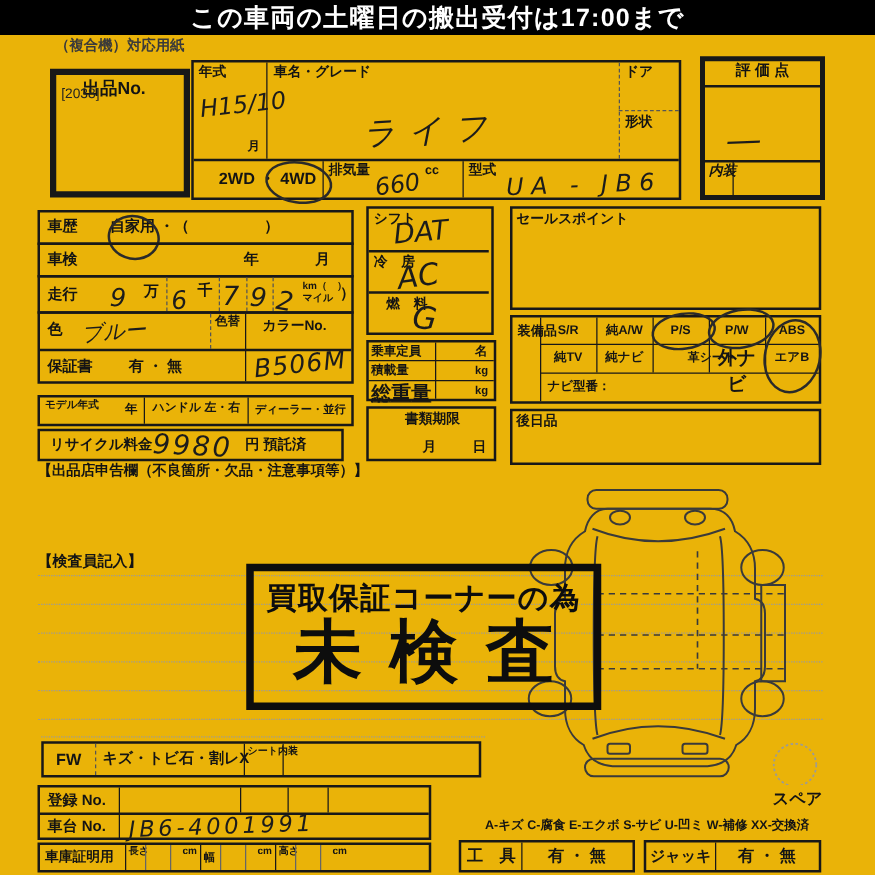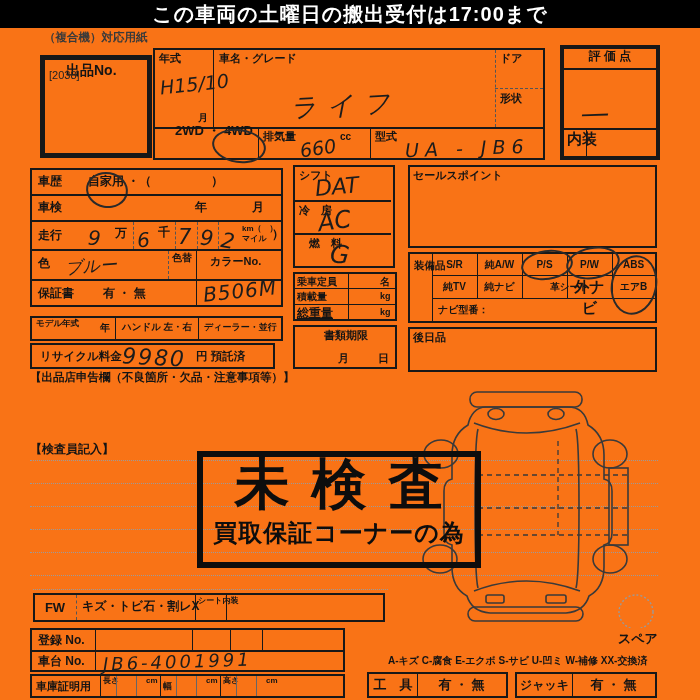--- a/index.html
+++ b/index.html
@@ -1,16 +1,16 @@
 <!DOCTYPE html>
 <html><head>
 <meta charset="utf-8">
 <style>
   html,body{margin:0;padding:0;background:#e8e8e8}
-  .sheet{position:relative;width:700px;height:700px;background:#f97316;
+  .sheet{position:relative;width:700px;height:700px;background:#eab308;
          font-family:"Liberation Sans","DejaVu Sans",sans-serif;color:#151515;overflow:hidden}
   .abs{position:absolute}
   .box{position:absolute;border:2px solid #181818;box-sizing:border-box;background:transparent}
   .lbl{position:absolute;font-weight:bold;color:#141414;white-space:pre;line-height:1.15}
   .hw{position:absolute;font-family:"DejaVu Sans",sans-serif;font-style:italic;color:#1c1c1c;
       white-space:pre;line-height:1;font-weight:normal}
   .circ{position:absolute;border:2px solid #2a2a2a;border-radius:50%;background:transparent}
   .vthin{position:absolute;width:0;border-left:1.5px solid #181818}
   .vdash{position:absolute;width:0;border-left:1px dashed #555}
   .hline{position:absolute;height:0;border-top:2px solid #181818}
@@ -43,37 +43,37 @@
   <div class="lbl" style="left:159px;top:52px;font-size:11px;">年式</div>
   <div class="hw" style="left:160px;top:75px;font-size:19px;transform:rotate(-6deg);">H15/10</div>
   <div class="lbl" style="left:198px;top:112px;font-size:10px;">月</div>
 
   <div class="lbl" style="left:219px;top:52px;font-size:11px;">車名・グレード</div>
   <div class="hw" style="left:290px;top:92px;font-size:26px;letter-spacing:10px;transform:rotate(-3deg);">ライフ</div>
 
   <div class="lbl" style="left:500px;top:52px;font-size:11px;">ドア</div>
   <div class="lbl" style="left:500px;top:92px;font-size:11px;">形状</div>
 
-  <div class="lbl" style="left:175px;top:124px;font-size:13px;">2WD ・ 4WD</div>
+  <div class="lbl" style="left:175px;top:136px;font-size:13px;">2WD ・ 4WD</div>
   <div class="circ" style="left:212px;top:129px;width:50px;height:30px;transform:rotate(8deg);"></div>
 
   <div class="lbl" style="left:263px;top:130px;font-size:11px;">排気量</div>
   <div class="lbl" style="left:340px;top:131px;font-size:10px;">cc</div>
   <div class="hw" style="left:300px;top:139px;font-size:19px;transform:rotate(-8deg);">660</div>
 
   <div class="lbl" style="left:375px;top:130px;font-size:11px;">型式</div>
   <div class="hw" style="left:405px;top:139px;font-size:19px;letter-spacing:6px;transform:rotate(-2deg);">UA - JB6</div>
 
   <div class="box" style="left:560px;top:45px;width:100px;height:115px;border-width:4px;"></div>
   <div class="lbl" style="left:564px;top:50px;width:92px;text-align:center;font-size:12px;">評 価 点</div>
   <div class="hline" style="left:564px;top:68px;width:92px;"></div>
   <div class="hw" style="left:582px;top:100px;font-size:26px;transform:rotate(-2deg);">―</div>
   <div class="hline" style="left:564px;top:128px;width:92px;"></div>
   <div class="vthin" style="left:586px;top:128px;height:28px;"></div>
-  <div class="lbl stack" style="left:567px;top:131px;width:14px;font-size:15px;">内装</div>
+  <div class="lbl stack" style="left:567px;top:131px;width:14px;font-size:11px;font-style:italic;">内装</div>
 
   <div class="box" style="left:30px;top:168px;width:253px;height:28px;"></div>
   <div class="lbl" style="left:38px;top:175px;font-size:12px;">車歴</div>
   <div class="lbl" style="left:88px;top:175px;font-size:12px;">自家用 ・（　　　　　）</div>
   <div class="circ" style="left:86px;top:172px;width:38px;height:32px;transform:rotate(10deg);"></div>
 
   <div class="box" style="left:30px;top:194px;width:253px;height:28px;"></div>
   <div class="lbl" style="left:38px;top:201px;font-size:12px;">車検</div>
   <div class="lbl" style="left:195px;top:201px;font-size:12px;">年</div>
   <div class="lbl" style="left:252px;top:201px;font-size:12px;">月</div>
@@ -133,21 +133,21 @@
   <div class="hw" style="left:330px;top:242px;font-size:25px;transform:rotate(6deg);">G</div>
 
   <div class="box" style="left:293px;top:272px;width:104px;height:49px;"></div>
   <div class="abs" style="left:295px;top:288px;width:100px;border-top:1px solid #181818;"></div>
   <div class="abs" style="left:295px;top:304px;width:100px;border-top:1px solid #181818;"></div>
   <div class="abs" style="left:348px;top:274px;height:45px;border-left:1px solid #181818;"></div>
   <div class="lbl" style="left:297px;top:276px;font-size:10px;">乗車定員</div>
   <div class="lbl" style="left:380px;top:276px;font-size:10px;">名</div>
   <div class="lbl" style="left:297px;top:291px;font-size:10px;">積載量</div>
   <div class="lbl" style="left:380px;top:291px;font-size:9px;">kg</div>
-  <div class="lbl" style="left:297px;top:307px;font-size:12px;text-decoration:underline;">総重量</div>
+  <div class="lbl" style="left:297px;top:307px;font-size:16px;text-decoration:underline;">総重量</div>
   <div class="lbl" style="left:380px;top:307px;font-size:9px;">kg</div>
 
   <div class="box" style="left:293px;top:325px;width:104px;height:44px;"></div>
   <div class="lbl" style="left:298px;top:329px;font-size:11px;margin-left:26px;">書類期限</div>
   <div class="lbl" style="left:338px;top:352px;font-size:11px;">月</div>
   <div class="lbl" style="left:378px;top:352px;font-size:11px;">日</div>
 
   <div class="box" style="left:408px;top:165px;width:249px;height:83px;"></div>
   <div class="lbl" style="left:413px;top:169px;font-size:11px;">セールスポイント</div>
 
@@ -214,22 +214,22 @@
       </g>
       <rect x="78" y="212" width="18" height="8" rx="2"></rect>
       <rect x="138" y="212" width="20" height="8" rx="2"></rect>
       <rect x="60" y="224" width="115" height="14" rx="7"></rect>
     </g>
     <circle cx="228" cy="229" r="17" fill="none" stroke="#9a9a9a" stroke-width="1.4" stroke-dasharray="2,2"></circle>
   </svg>
   <div class="lbl" style="left:618px;top:632px;font-size:13px;">スペア</div>
 
   <div class="abs" style="left:197px;top:451px;width:284px;height:117px;border:6px solid #0d0d0d;box-sizing:border-box;z-index:5;text-align:center;">
+    <div style="margin-top:5px;font-size:24px;font-weight:bold;letter-spacing:1px;color:#0d0d0d;">買取保証コーナーの為</div>
     <div style="margin-top:0px;font-size:55px;font-weight:bold;letter-spacing:22px;text-indent:22px;color:#0d0d0d;line-height:1;">未検査</div>
-    <div style="margin-top:5px;font-size:24px;font-weight:bold;letter-spacing:1px;color:#0d0d0d;">買取保証コーナーの為</div>
   </div>
 
   <div class="box" style="left:33px;top:593px;width:352px;height:29px;border-width:2.5px;"></div>
   <div class="cell" style="left:36px;top:596px;width:38px;height:23px;font-size:13px;line-height:23px;">FW</div>
   <div class="vdash" style="left:76px;top:595px;height:25px;"></div>
   <div class="lbl" style="left:82px;top:600px;font-size:12px;">キズ・トビ石・割レX</div>
   <div class="vthin" style="left:195px;top:595px;height:25px;"></div>
   <div class="lbl stack" style="left:198px;top:597px;width:26px;font-size:8px;">シート内装</div>
   <div class="vthin" style="left:226px;top:595px;height:25px;"></div>
 

